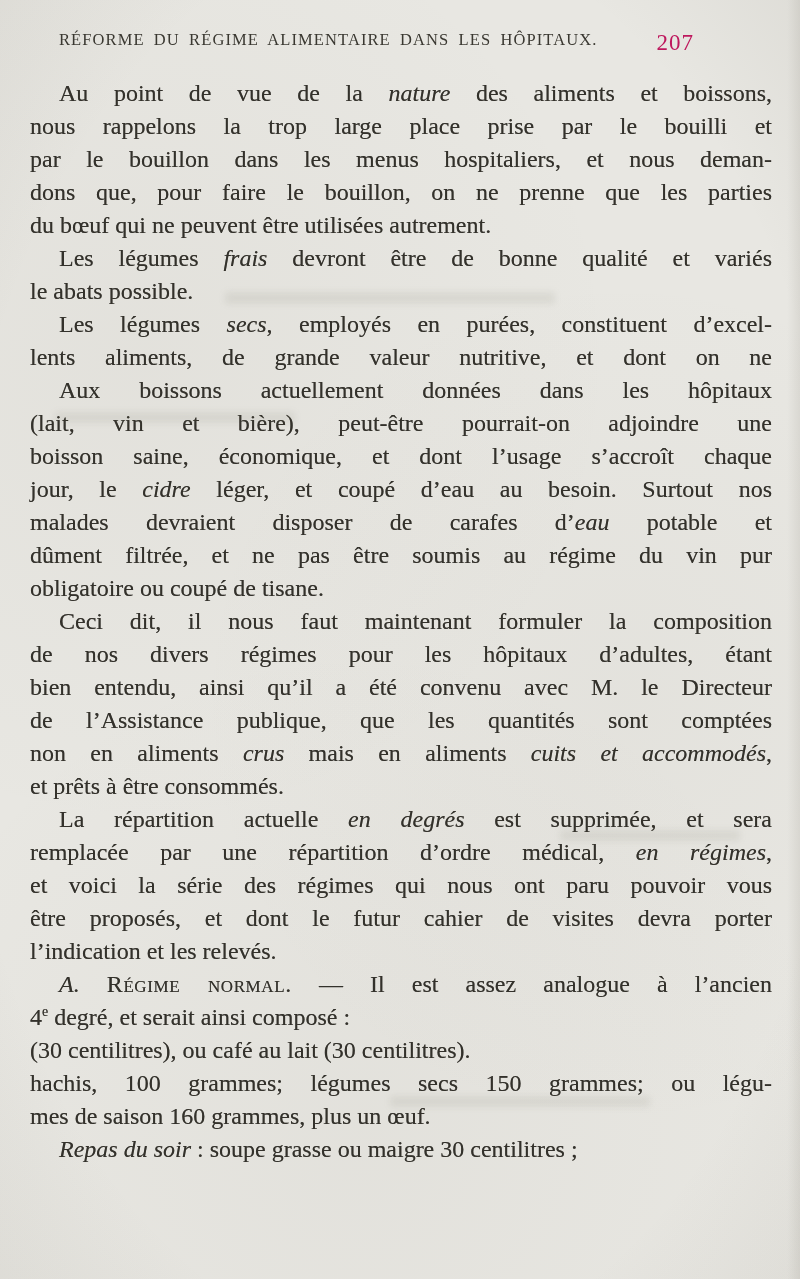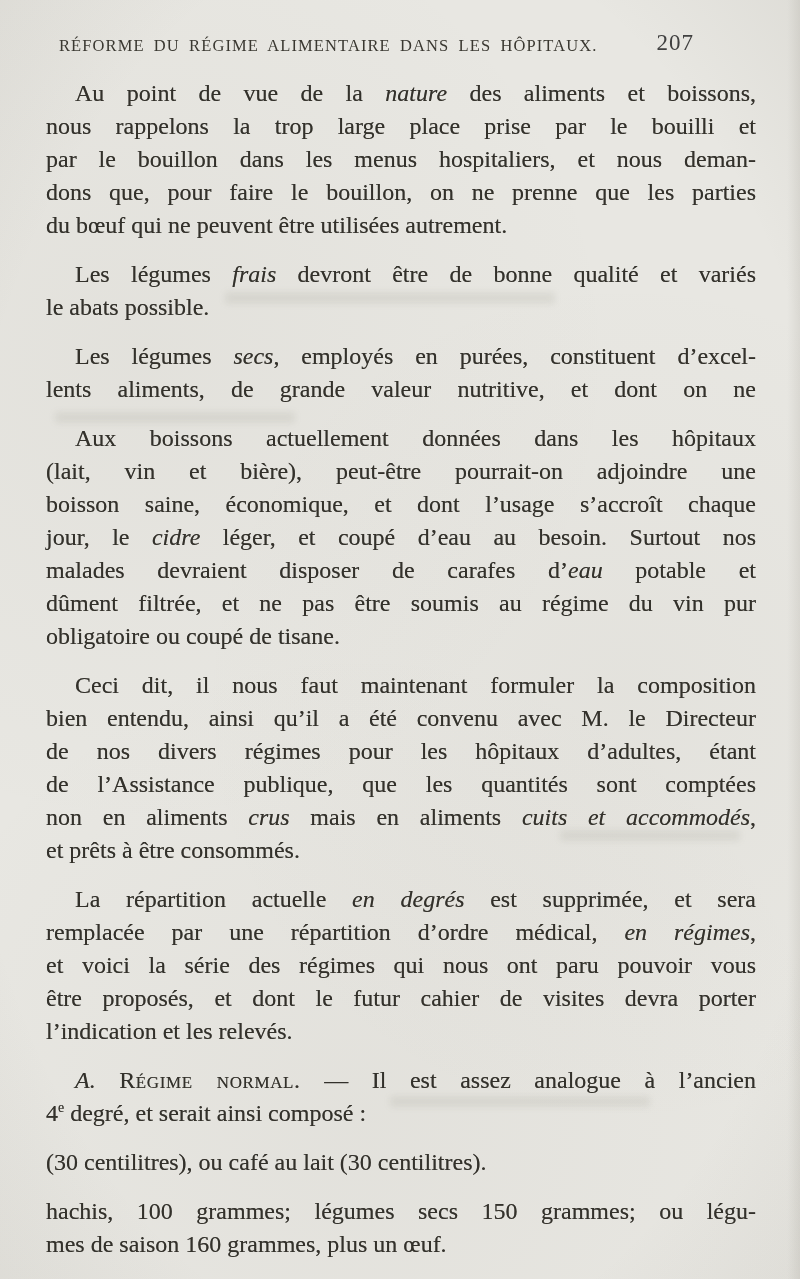--- a/index.html
+++ b/index.html
@@ -22,43 +22,43 @@
     color: #33312b;
   }
   .page {
     position: relative;
     width: 100%;
     height: 100%;
   }
   .running-header {
     display: flex;
     justify-content: space-between;
-    align-items: flex-end;
+    align-items: flex-start;
     margin: 30px 106px 0 59px;
     white-space: nowrap;
   }
   .header-title {
     font-size: 16.5px;
     letter-spacing: 1.1px;
     word-spacing: 4px;
     color: #3a3831;
   }
   .page-number {
     font-size: 23px;
     letter-spacing: 1px;
-    color: #404040;
+    color: #be185d;
     margin-left: 16px;
   }
   .page-body {
     margin: 21px 28px 0 30px;
     font-size: 24px;
     line-height: 33px;
     text-rendering: optimizeLegibility;
   }
-  .paragraph { margin: 16px; }
+  .paragraph { margin: 0; }
   .line {
     text-align: justify;
     text-align-last: justify;
     white-space: normal;
     text-shadow: 0 0 0.5px rgba(40,38,32,0.55);
   }
   .line.indent { text-indent: 29px; }
   .line.last { text-align-last: auto; }
   .i  { font-style: italic; }
   .sc { font-variant: small-caps; letter-spacing: 0.6px; }
@@ -110,22 +110,22 @@
         <div class="line indent"><span>Aux boissons actuellement données dans les hôpitaux</span></div>
         <div class="line"><span>(lait, vin et bière), peut-être pourrait-on adjoindre une</span></div>
         <div class="line"><span>boisson saine, économique, et dont l’usage s’accroît chaque</span></div>
         <div class="line"><span>jour, le </span><span class="i">cidre</span><span> léger, et coupé d’eau au besoin. Surtout nos</span></div>
         <div class="line"><span>malades devraient disposer de carafes d’</span><span class="i">eau</span><span> potable et</span></div>
         <div class="line"><span>dûment filtrée, et ne pas être soumis au régime du vin pur</span></div>
         <div class="line last"><span>obligatoire ou coupé de tisane.</span></div>
       </div>
       <div class="paragraph">
         <div class="line indent"><span>Ceci dit, il nous faut maintenant formuler la composition</span></div>
+        <div class="line"><span>de nos divers régimes pour les hôpitaux d’adultes, étant</span></div>
         <div class="line"><span>bien entendu, ainsi qu’il a été convenu avec M. le Directeur</span></div>
-        <div class="line"><span>de nos divers régimes pour les hôpitaux d’adultes, étant</span></div>
         <div class="line"><span>de l’Assistance publique, que les quantités sont comptées</span></div>
         <div class="line"><span>non en aliments </span><span class="i">crus</span><span> mais en aliments </span><span class="i">cuits et accommodés</span><span>,</span></div>
         <div class="line last"><span>et prêts à être consommés.</span></div>
       </div>
       <div class="paragraph">
         <div class="line indent"><span>La répartition actuelle </span><span class="i">en degrés</span><span> est supprimée, et sera</span></div>
         <div class="line"><span>remplacée par une répartition d’ordre médical, </span><span class="i">en régimes</span><span>,</span></div>
         <div class="line"><span>et voici la série des régimes qui nous ont paru pouvoir vous</span></div>
         <div class="line"><span>être proposés, et dont le futur cahier de visites devra porter</span></div>
         <div class="line last"><span>l’indication et les relevés.</span></div>

